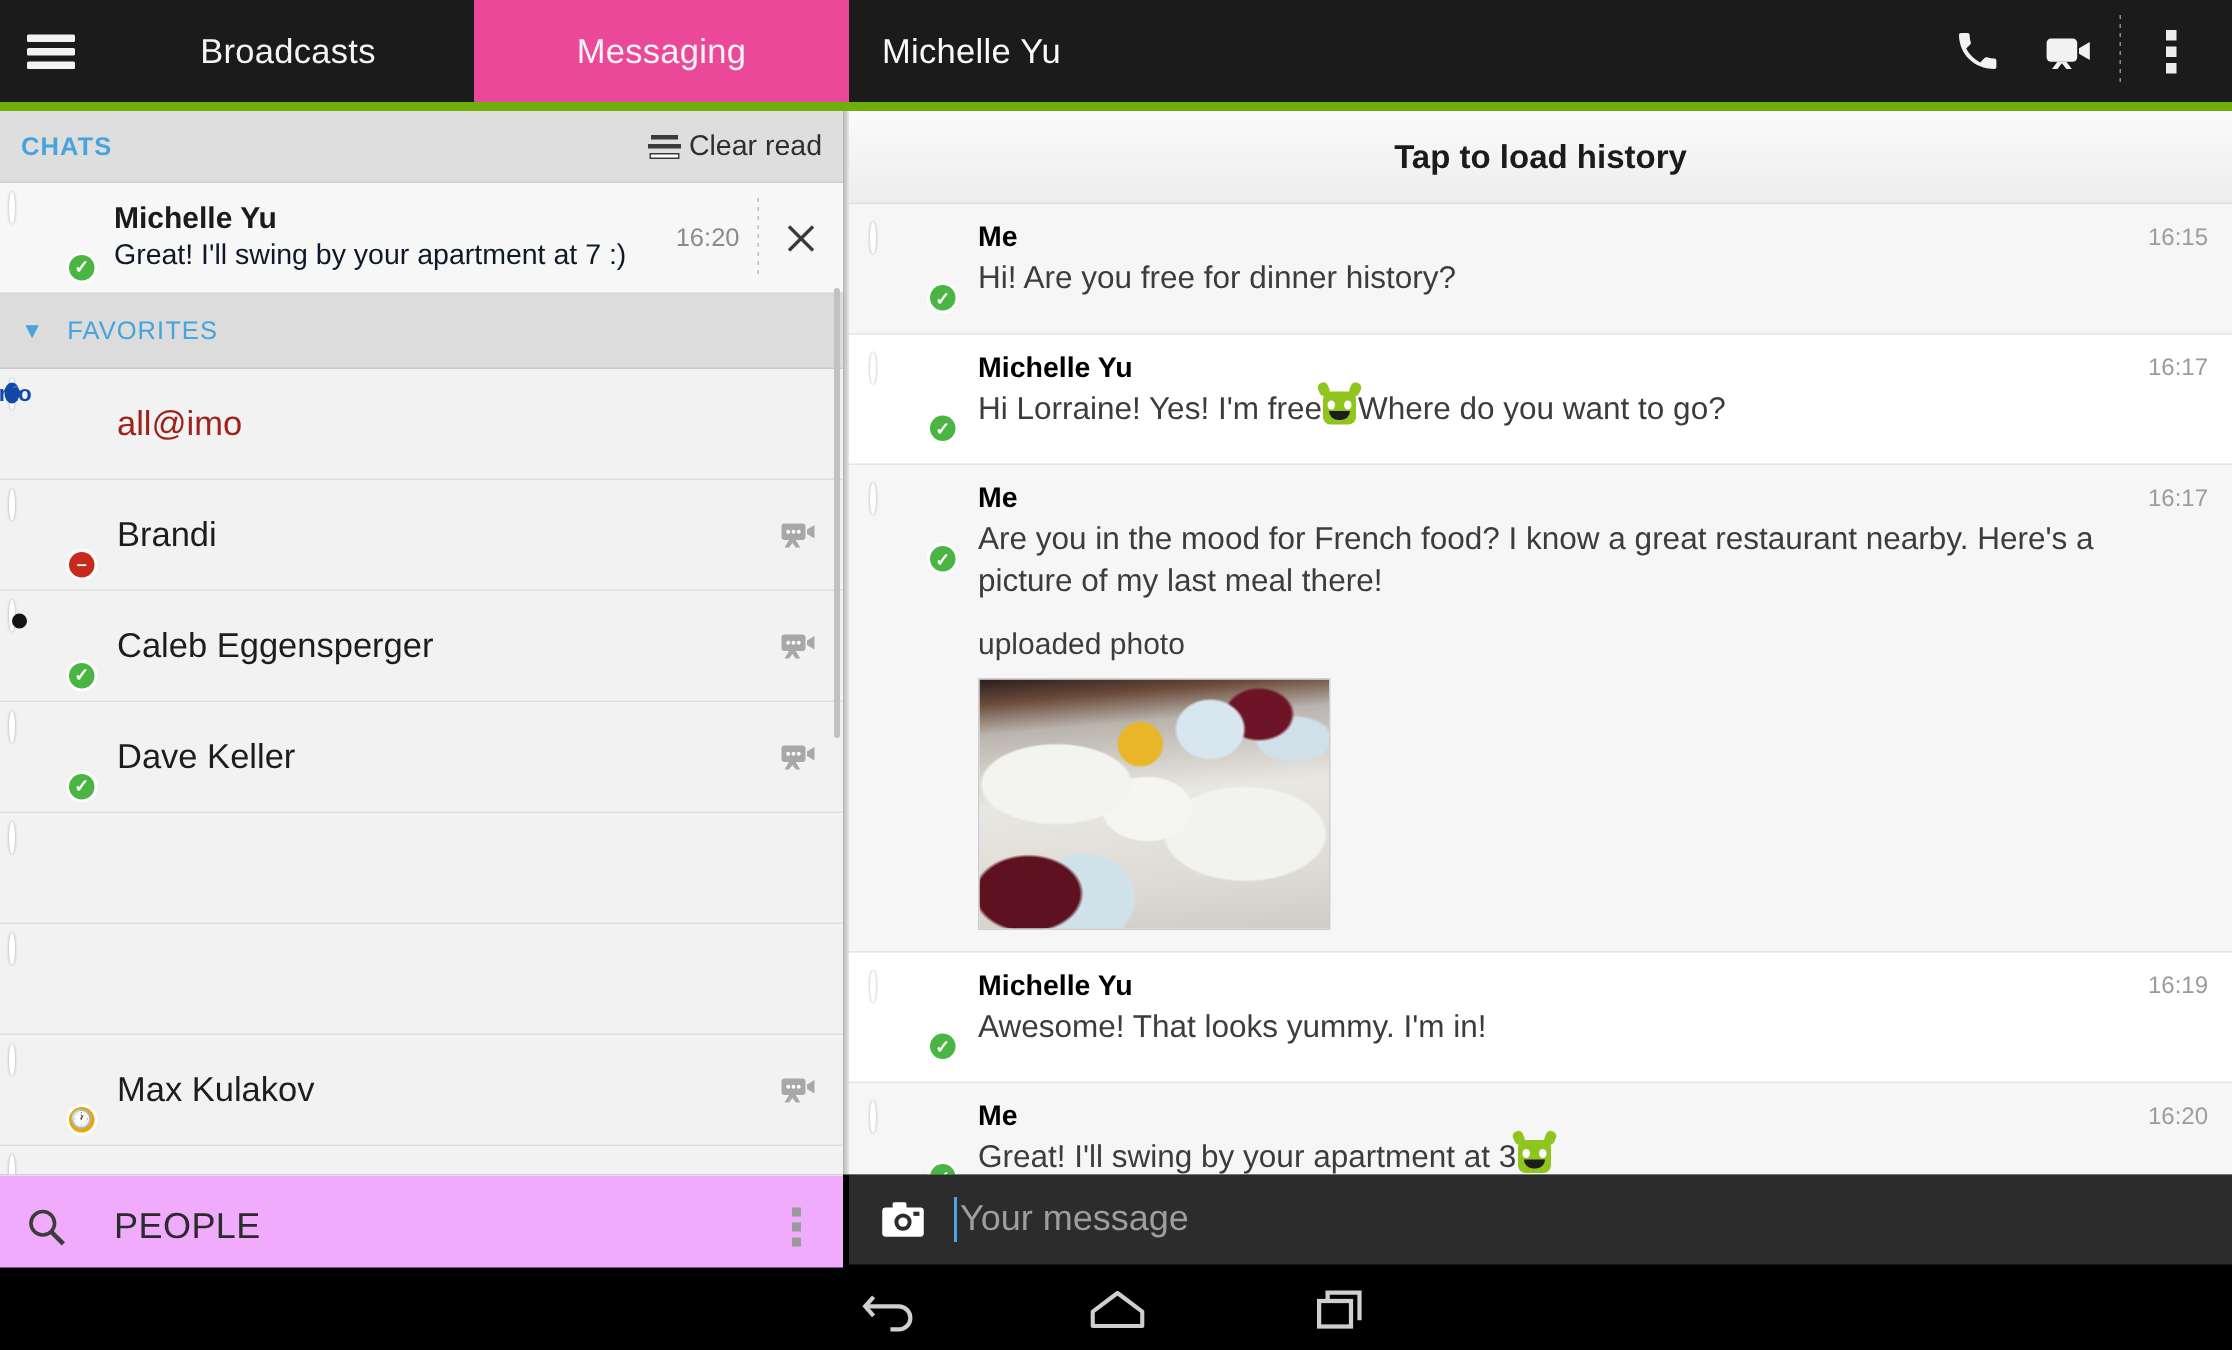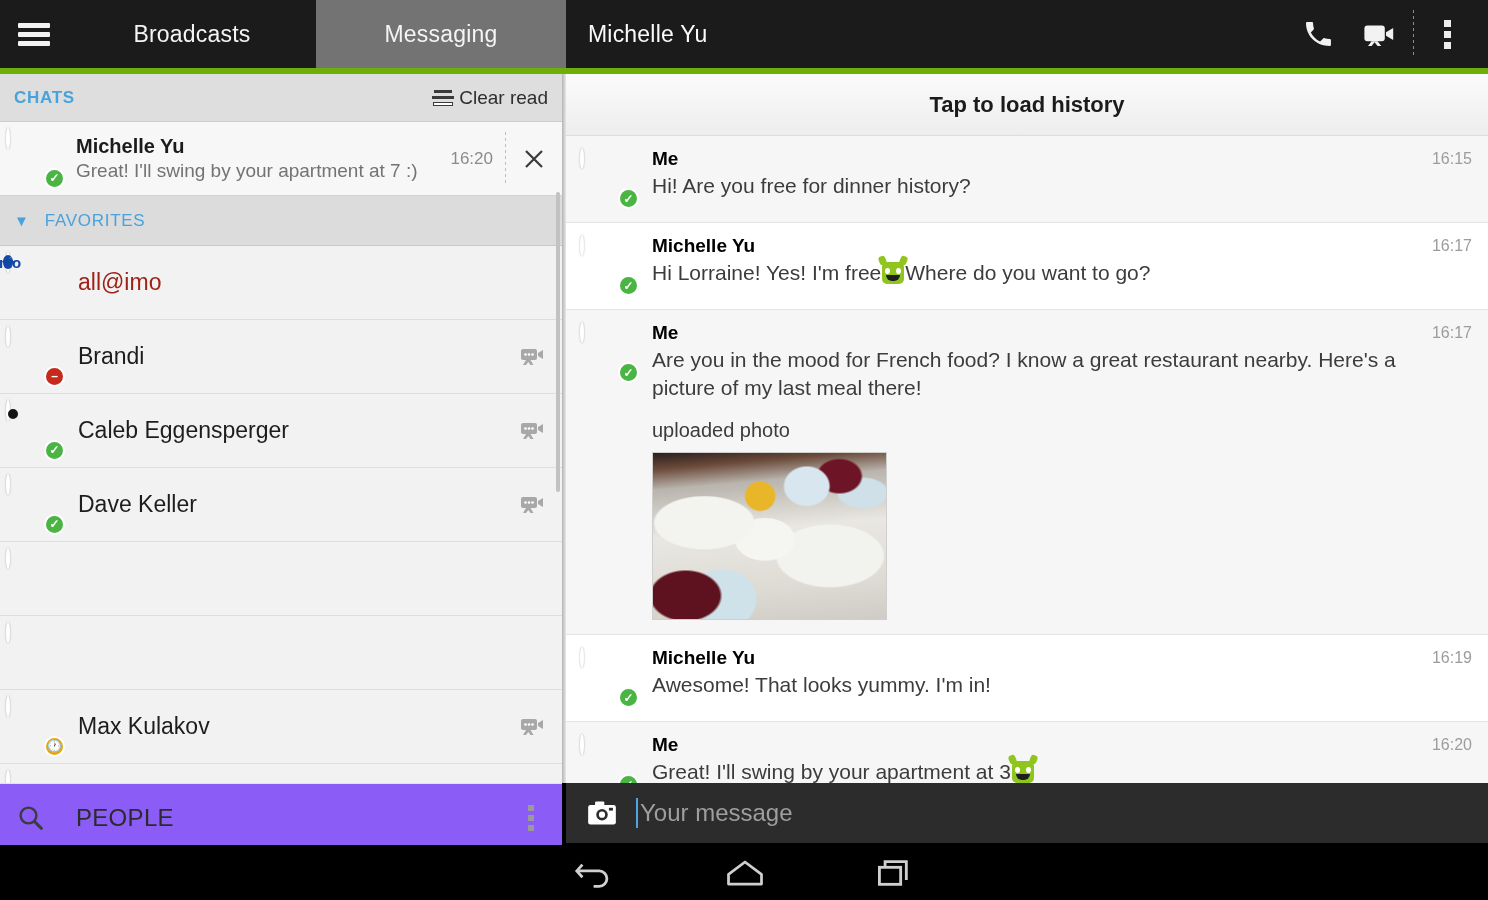--- a/index.html
+++ b/index.html
@@ -21,21 +21,21 @@
     cursor: pointer;
   }
   .hamburger { width: 32px; height: 23px; display:flex; flex-direction:column; justify-content:space-between; }
   .hamburger i { display:block; height:5px; background:#f2f2f2; border-radius:1px; }
 
   .tab {
     display:flex; align-items:center; justify-content:center;
     color:#f4f4f4; font-size:23px; cursor:pointer; letter-spacing:.2px;
   }
   .tab-broadcasts { width: 248px; }
-  .tab-messaging { width: 250px; background:#737373; }
+  .tab-messaging { width: 250px; background:#ec4899; }
 
   .conv-title {
     flex: 1; display:flex; align-items:center; padding-left:22px;
     color:#fafafa; font-size:23px; letter-spacing:.2px;
   }
   .topbar-actions { display:flex; align-items:center; padding-right:10px; gap:0px; }
   .ic-btn { width:62px; height:68px; display:flex; align-items:center; justify-content:center; cursor:pointer; }
   .vdivider {
     width:1px; height:48px; margin:0 2px; align-self:center;
     background: repeating-linear-gradient(to bottom, #8d8d8d 0 3px, transparent 3px 6px);
@@ -63,21 +63,21 @@
   .stack-ic i:nth-child(1){ width:18px; margin-left:2px; }
   .stack-ic i:nth-child(2){ width:22px; }
   .stack-ic i:nth-child(3){ width:20px; margin-left:1px; border:1px solid #3a3a3a; height:4px; background:#fff;}
 
   .chat-row {
     height:74px; background:#f7f7f7; display:flex; align-items:center;
     padding:0 0 0 6px; border-bottom:1px solid #d4d4d4; cursor:pointer; position:relative;
   }
   .chat-meta { flex:1; padding-left:12px; }
   .chat-name { font-size:20px; font-weight:bold; color:#1b1b1b; }
-  .chat-prev { font-size:19px; color:#737373; margin-top:2px; }
+  .chat-prev { font-size:19px; color:#0f172a; margin-top:2px; }
   .chat-time { font-size:17px; color:#8b8b8b; padding-right:12px;}
   .row-vdiv { width:1px; height:54px; background:repeating-linear-gradient(to bottom,#bdbdbd 0 3px,transparent 3px 6px); }
   .close-x { width:56px; height:74px; display:flex; align-items:center; justify-content:center; cursor:pointer;}
   .close-x svg { display:block; }
 
   .fav-head {
     height:50px; background:#dcdcdc; display:flex; align-items:center; gap:16px;
     padding-left:14px; border-bottom:1px solid #c9c9c9; cursor:pointer;
   }
   .fav-label { color:#47a3dd; font-size:17px; font-weight:normal; letter-spacing:.7px;}
@@ -157,21 +157,21 @@
   .imo-logo .ring{width:78%;height:78%;border:5px solid #1348a6;border-radius:50%;
      display:flex;align-items:center;justify-content:center;position:relative;}
   .imo-logo .ring:after{content:"";position:absolute;left:8%;bottom:-14%;width:30%;height:30%;
      background:#fff;border-left:5px solid #1348a6;border-bottom:5px solid #1348a6;
      transform:rotate(-35deg);border-radius:0 0 0 60%;}
   .imo-logo .txt{font-size:15px;font-weight:bold;color:#1348a6;letter-spacing:-.5px;z-index:2;}
 
   
   .search-bar {
     position:absolute; left:0; top:783px; width:562px; height:69px;
-    background:#8b5cf6; display:flex; align-items:center; padding:0 16px;
+    background:#f0abfc; display:flex; align-items:center; padding:0 16px;
     border-top:1px solid #e2e2e2;
   }
   .search-bar .label { flex:1; padding-left:30px; font-size:24px; color:#2b2b2b; letter-spacing:.3px; }
   .kebab { display:flex; flex-direction:column; gap:4px; padding:0 12px; cursor:pointer;}
   .kebab i { width:6px; height:6px; background:#9a9a9a; display:block; }
 
   .panel-div { position:absolute; left:562px; top:74px; width:4px; height:709px;
     background:linear-gradient(90deg,#b4b4b4,#e7e7e7); }
 
   

